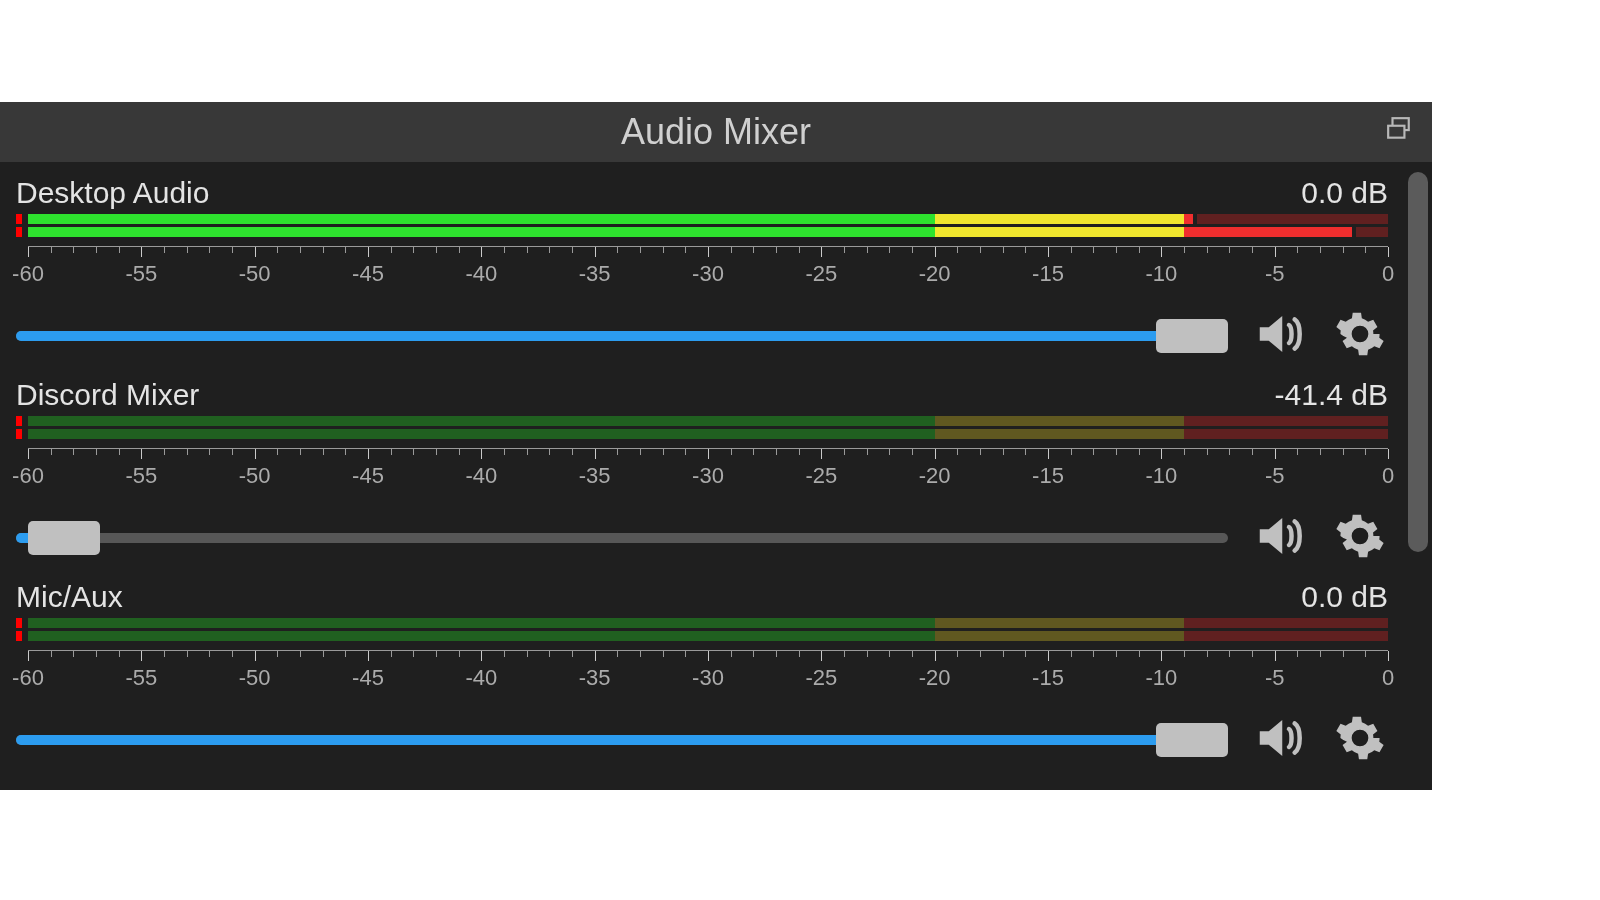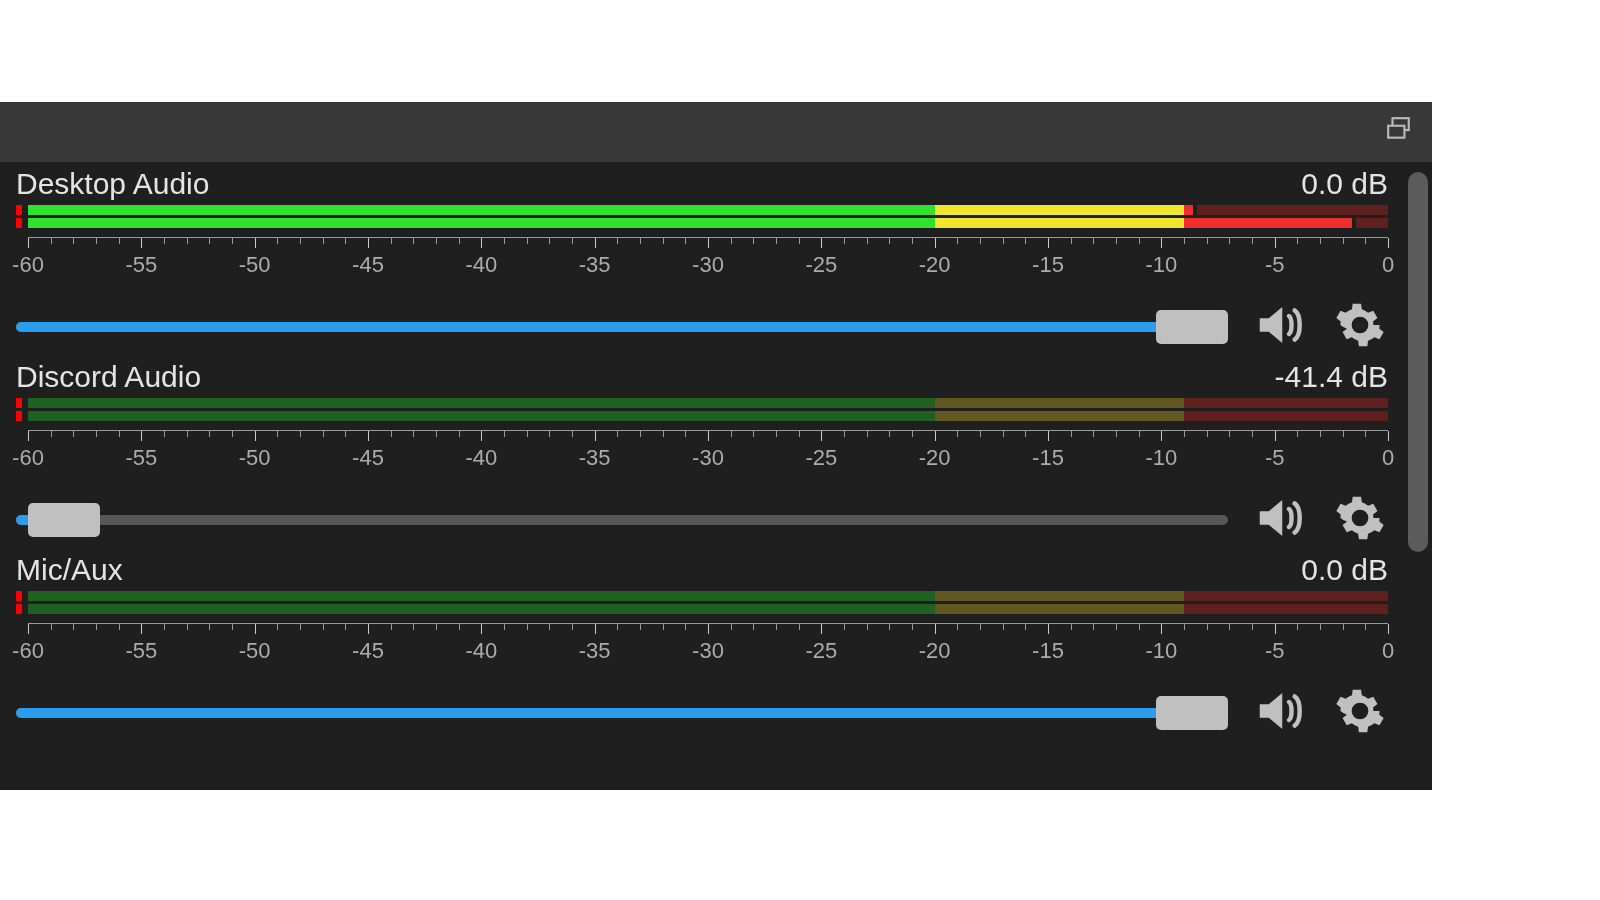--- a/index.html
+++ b/index.html
@@ -51,21 +51,21 @@
     position: absolute;
     right: 4px;
     top: 10px;
     width: 20px;
     height: 380px;
     background: #5b5b5b;
     border-radius: 10px;
     cursor: grab;
   }
   .channel {
-    padding: 5px 32px 0 16px;
+    padding: 14px 32px 0 16px;
     margin-right: 12px;
   }
   .ch-header {
     display: flex;
     justify-content: space-between;
     color: #e4e4e4;
     font-size: 30px;
     line-height: 34px;
   }
   .meters {
@@ -168,20 +168,21 @@
     align-items:center;
     justify-content:center;
   }
 </style>
 </head>
 <body>
 
 <div class="panel">
 
   <div class="titlebar">
+    <div class="titlebar-title">Audio Mixer</div>
     <div class="dock-btn">
       <svg viewBox="0 0 24 24" width="30" height="26">
         <rect x="6" y="2" width="15" height="11" fill="none" stroke="currentColor" stroke-width="2"></rect>
         <rect x="2" y="9" width="15" height="11" fill="#383838" stroke="currentColor" stroke-width="2"></rect>
       </svg>
     </div>
   </div>
 
   <div class="body">
     <div class="scrollbar"></div>
@@ -314,21 +315,21 @@
       </div>
       <div class="icon-btn">
         <span><svg viewBox="0 0 24 24" width="50" height="50" fill="currentColor">
     <path d="M12 8a4 4 0 100 8 4 4 0 000-8zm9.4 4c0 .6-.05 1.18-.15 1.74l2.1 1.64-2 3.46-2.48-1a8.9 8.9 0 01-3 1.74l-.38 2.64h-4l-.38-2.64a8.9 8.9 0 01-3-1.74l-2.48 1-2-3.46 2.1-1.64A9.7 9.7 0 012.6 12c0-.6.05-1.18.15-1.74L.65 8.62l2-3.46 2.48 1a8.9 8.9 0 013-1.74L8.5 1.78h4l.38 2.64a8.9 8.9 0 013 1.74l2.48-1 2 3.46-2.1 1.64c.1.56.15 1.14.15 1.74z"></path>
   </svg></span>
       </div>
     </div>
   </div>
         <div class="channel">
     <div class="ch-header">
-      <span>Discord Audio</span>
+      <span>Discord Mixer</span>
       <span>-41.4 dB</span>
     </div>
     <div class="meters">
 
   <div class="meter-bar">
     <div class="clip-dot" style="visibility:visible"></div>
     <div class="meter-gradient">
       <div class="seg dim-green" style="left:0;width:66.66666666666666%"></div>
       <div class="seg dim-yellow" style="left:66.66666666666666%;width:18.333333333333343%"></div>
       <div class="seg dim-red" style="left:85%;width:15%"></div>

